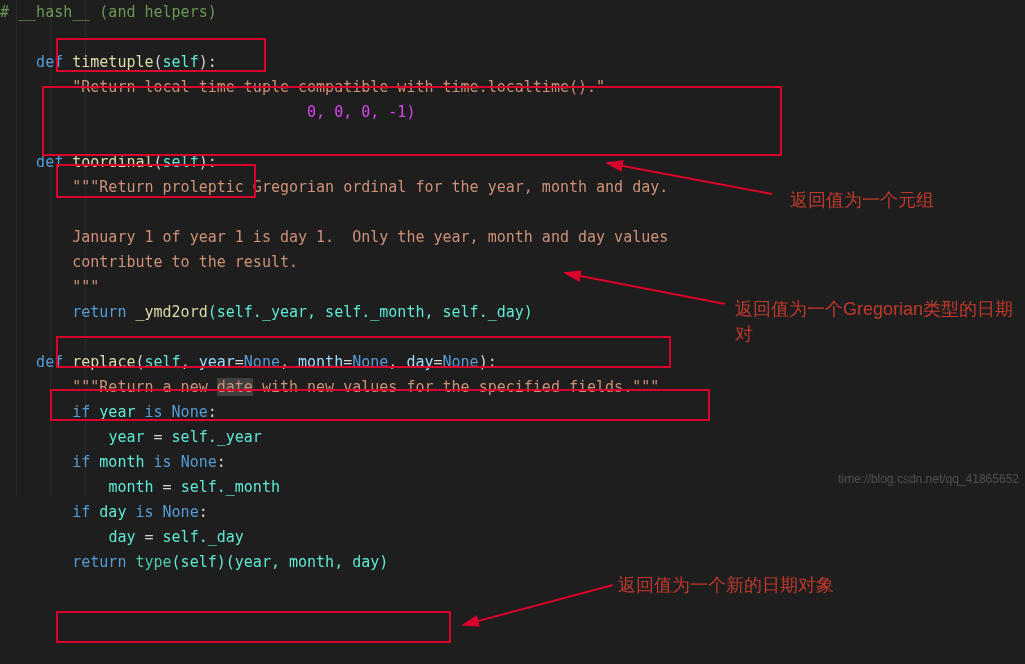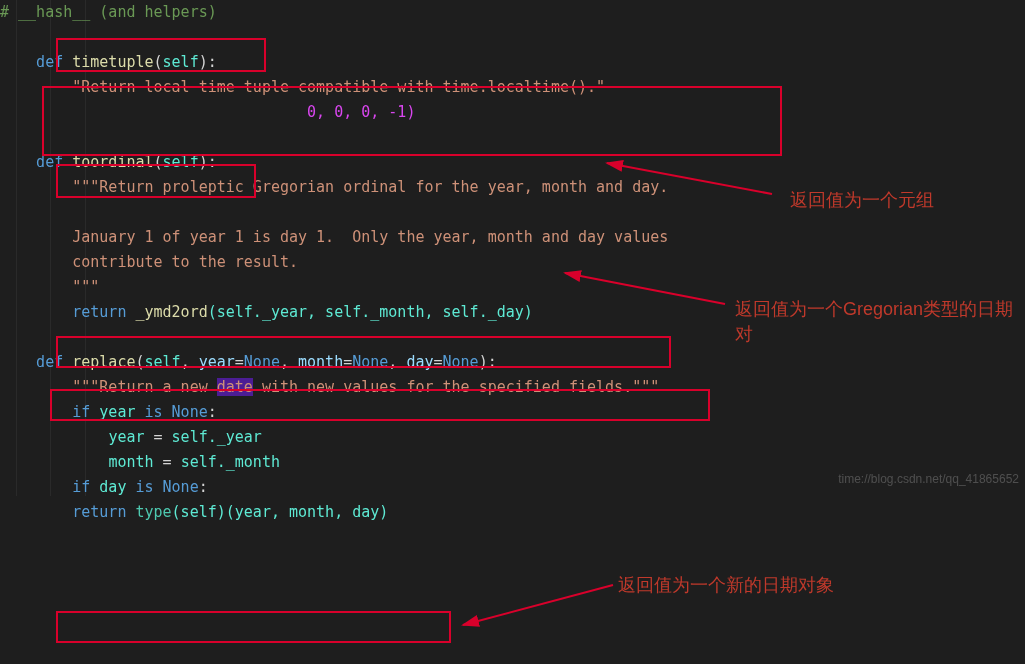--- a/index.html
+++ b/index.html
@@ -11,21 +11,21 @@
   .param{color:#9cdcfe}
   .str{color:#ce9178}
   .cmt{color:#6a9955}
   .num{color:#d946ef}
   .const{color:#569cd6}
   .builtin{color:#4ec9b0}
   .rect{position:absolute;border:2px solid #d9002b;pointer-events:none;box-sizing:border-box}
   .annot{position:absolute;color:#c0392b;font-size:18px;font-family:Arial,sans-serif;pointer-events:none}
   .arrow{position:absolute;pointer-events:none}
   .guide{position:absolute;top:0;bottom:0;border-left:1px solid #3b3b3b;opacity:.4}
-  .hl{background:#4c1d95}
+  .hl{background:#404040}
   .wm{position:absolute;bottom:4px;right:6px;color:#8a8a8a;font-size:12px;font-family:Arial,sans-serif;opacity:.45}
 </style>
 </head>
 <body>
 
 <div class="editor">
   <div class="guide" style="left:16px"></div>
   <div class="guide" style="left:50px"></div>
   <div class="guide" style="left:85px"></div>
 
@@ -43,22 +43,24 @@
   <div class="line"><span>        </span><span class="str">January 1 of year 1 is day 1.  Only the year, month and day values</span></div>
   <div class="line"><span>        </span><span class="str">contribute to the result.</span></div>
   <div class="line"><span>        </span><span class="str">"""</span></div>
   <div class="line"><span>        </span><span class="kw">return </span><span class="fn">_ymd2ord</span><span class="self">(self._year, self._month, self._day)</span></div>
   <div class="line">&nbsp;</div>
 
   <div class="line"><span class="kw">    def </span><span class="fn">replace</span><span>(</span><span class="self">self</span><span>, </span><span class="param">year</span><span>=</span><span class="const">None</span><span>, </span><span class="param">month</span><span>=</span><span class="const">None</span><span>, </span><span class="param">day</span><span>=</span><span class="const">None</span><span>):</span></div>
   <div class="line"><span>        </span><span class="str">"""Return a new </span><span class="str hl">date</span><span class="str"> with new values for the specified fields."""</span></div>
   <div class="line"><span>        </span><span class="kw">if </span><span class="self">year </span><span class="kw">is </span><span class="const">None</span><span>:</span></div>
   <div class="line"><span>            </span><span class="self">year</span><span> = </span><span class="self">self._year</span></div>
+  <div class="line"><span>        </span><span class="kw">if </span><span class="self">month </span><span class="kw">is </span><span class="const">None</span><span>:</span></div>
   <div class="line"><span>            </span><span class="self">month</span><span> = </span><span class="self">self._month</span></div>
   <div class="line"><span>        </span><span class="kw">if </span><span class="self">day </span><span class="kw">is </span><span class="const">None</span><span>:</span></div>
+  <div class="line"><span>            </span><span class="self">day</span><span> = </span><span class="self">self._day</span></div>
   <div class="line"><span>        </span><span class="kw">return </span><span class="builtin">type</span><span class="self">(self)(year, month, day)</span></div>
 
   <div class="rect" style="left:56px;top:38px;width:210px;height:34px"></div>
   <div class="rect" style="left:42px;top:86px;width:740px;height:70px"></div>
   <div class="rect" style="left:56px;top:164px;width:200px;height:34px"></div>
   <div class="rect" style="left:56px;top:336px;width:615px;height:32px"></div>
   <div class="rect" style="left:50px;top:389px;width:660px;height:32px"></div>
   <div class="rect" style="left:56px;top:611px;width:395px;height:32px"></div>
 
   <svg class="arrow" style="left:602px;top:158px;width:180px;height:40px">

